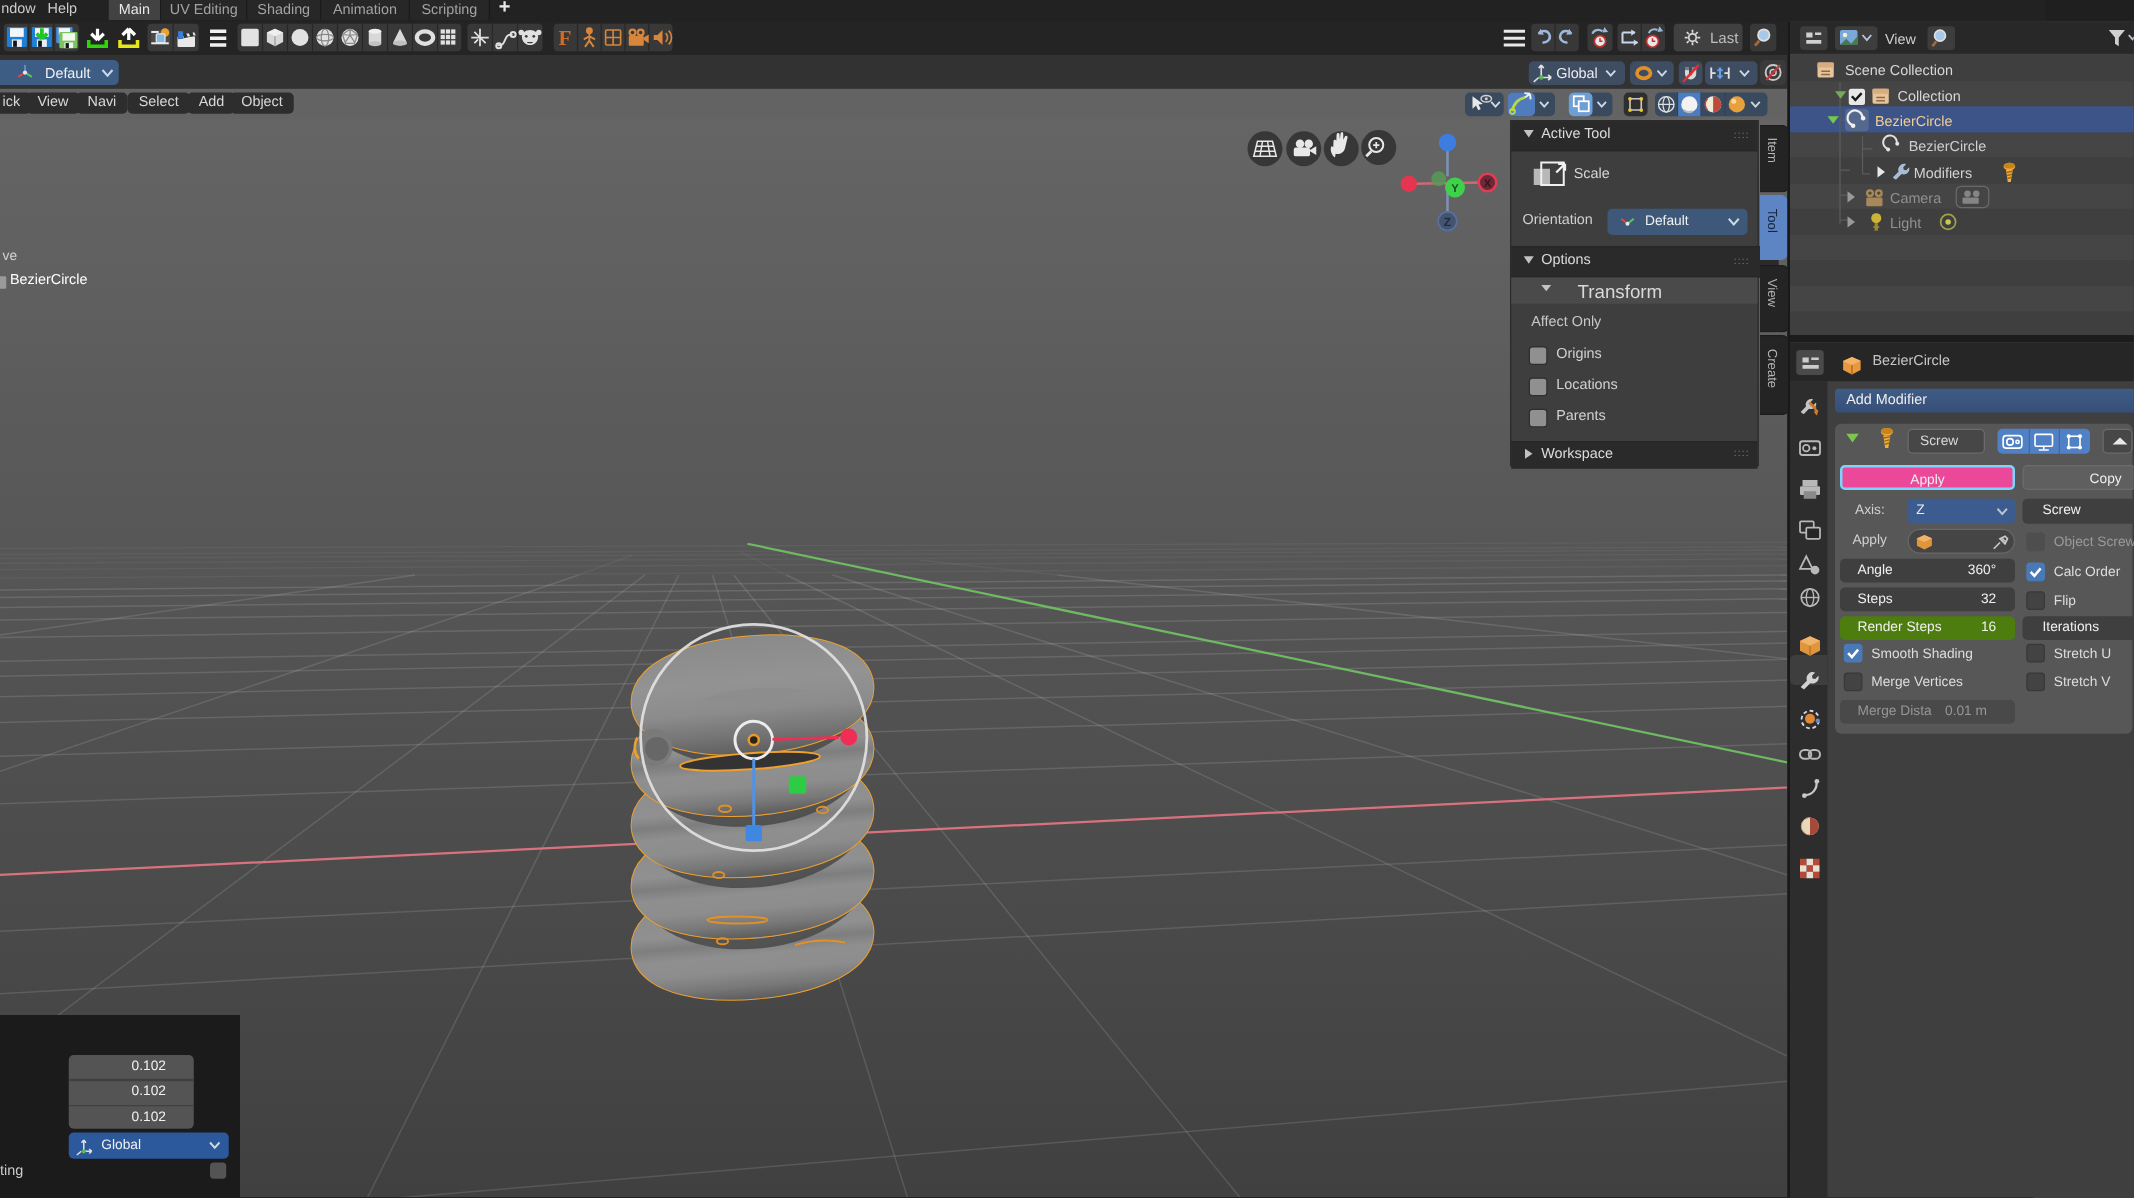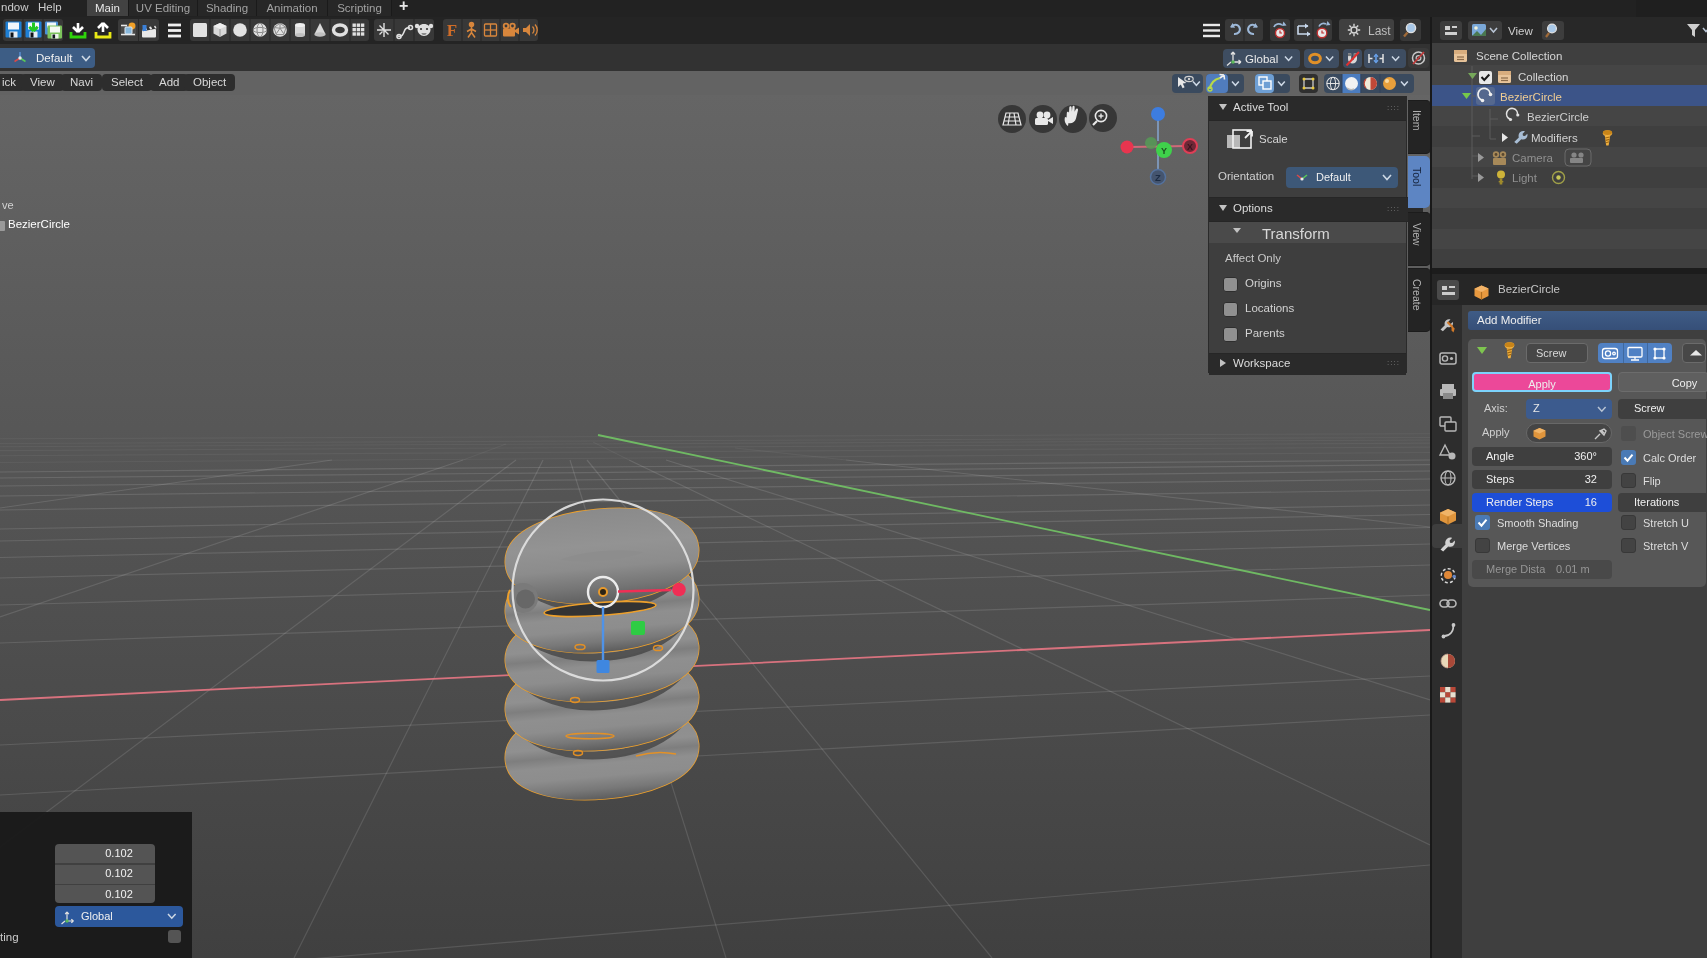--- a/index.html
+++ b/index.html
@@ -875,21 +875,21 @@
             </svg>
         </div>
         <div class="ab" style="left:4px;top:108px;width:140px;height:19px;background:#3f3f3f;border-radius:4px;">
           <span class="ab" style="left:14px;top:3px;font-size:11px;color:#f0f0f0;">Angle</span>
           <span class="ab" style="right:15px;top:3px;font-size:11px;color:#f0f0f0;">360°</span>
         </div>
         <div class="ab" style="left:4px;top:131px;width:140px;height:19px;background:#3f3f3f;border-radius:4px;">
           <span class="ab" style="left:14px;top:3px;font-size:11px;color:#f0f0f0;">Steps</span>
           <span class="ab" style="right:15px;top:3px;font-size:11px;color:#f0f0f0;">32</span>
         </div>
-        <div class="ab" style="left:4px;top:154px;width:140px;height:19px;background:#1d4ed8;border-radius:4px;">
+        <div class="ab" style="left:4px;top:154px;width:140px;height:19px;background:#4d7c0f;border-radius:4px;">
           <span class="ab" style="left:14px;top:3px;font-size:11px;color:#f0f0f0;">Render Steps</span>
           <span class="ab" style="right:15px;top:3px;font-size:11px;color:#f0f0f0;">16</span>
         </div>
         <div class="ab" style="left:7px;top:176px;width:15px;height:15px;background:#4a7ab5;border-radius:3px;">
           <svg width="15" height="15" viewBox="0 0 15 15">
               <path d="M 3.5 7.5 l 3 3.2 l 5 -6" stroke="#ffffff" stroke-width="2" fill="none"></path>
             </svg>
         </div>
         <span class="ab" style="left:29px;top:178px;font-size:11px;color:#dddddd;">Smooth Shading</span>
         <div class="ab" style="left:7px;top:199px;width:15px;height:15px;background:#434343;border-radius:3px;border:1px solid #383838;box-sizing:border-box;"></div>

